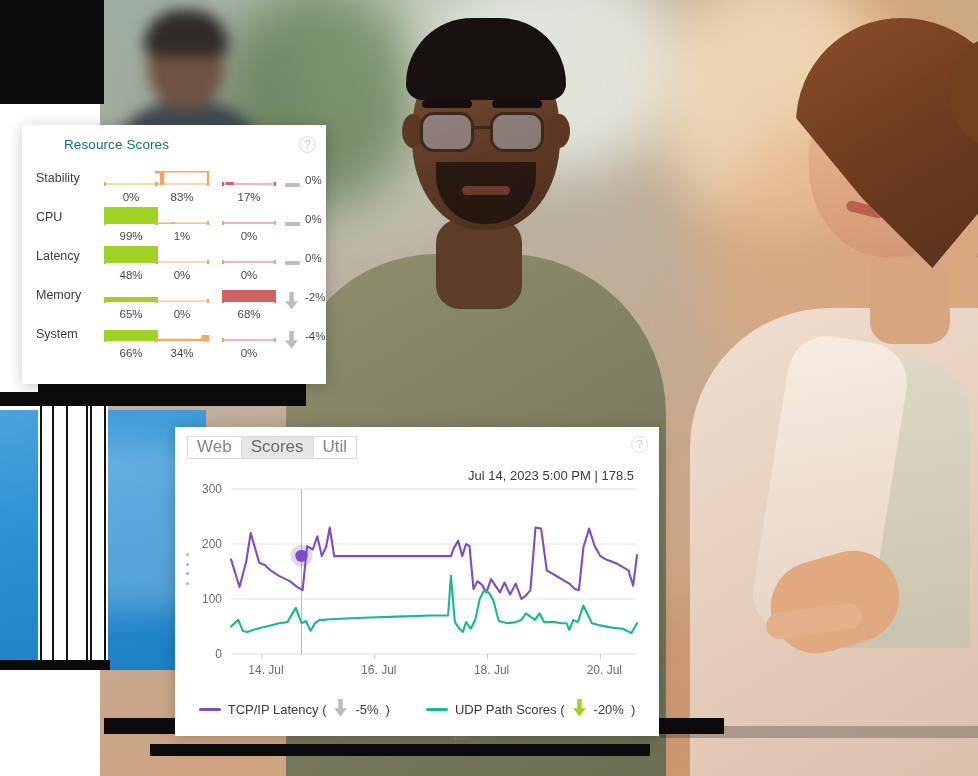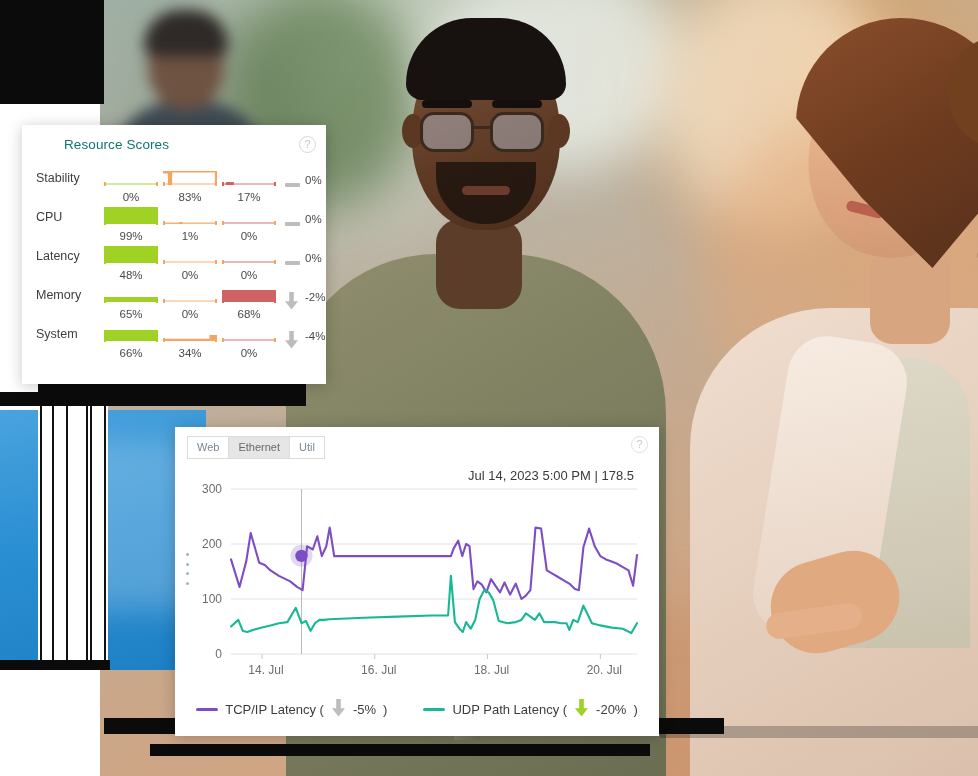--- a/index.html
+++ b/index.html
@@ -125,21 +125,21 @@
 
   .rows { position: absolute; left: 0; top: 40px; width: 100%; }
   .score-row { position: relative; height: 39px; }
   .row-label {
     position: absolute; left: 14px; top: 6px; width: 68px;
     font-size: 12.5px; color: #3d3d3d; text-align: left;
   }
   .bars { position: absolute; left: 82px; top: 0px; width: 176px; height: 39px; }
   .bar-cell { position: absolute; width: 54px; height: 39px; }
   .bar-cell.c0 { left: 0px; }
-  .bar-cell.c1 { left: 59px; text-decoration: underline; }
+  .bar-cell.c1 { left: 51px; text-decoration: underline; }
   .bar-cell.c2 { left: 118px; }
   .bar-track { position: absolute; left: 0; bottom: 19px; width: 54px; height: 2px; }
   .bar-fill  { position: absolute; left: 0; bottom: 19px; }
   .bar-pct {
     position: absolute; left: 0; bottom: 1px; width: 54px;
     font-size: 11.5px; color: #4a4a4a; text-align: center;
   }
   .tick { position: absolute; width: 2px; height: 4px; bottom: 18px; }
 
   .trend {
@@ -150,21 +150,21 @@
   .trend-pct {
     position: absolute; left: 283px; top: 9px; width: 26px;
     font-size: 11.5px; color: #4a4a4a; text-align: left;
   }
 
   
   #chart-panel { left: 175px; top: 427px; width: 484px; height: 309px; }
   .tabs { position: absolute; left: 12px; top: 9px; display: flex; }
   .tab {
     border: 1px solid #dcdcdc; background: #ffffff;
-    font-size: 11px; color: #7a8794; padding: 3px 9px 4px;
+    font-size: 17px; color: #7a8794; padding: 3px 9px 4px;
     margin-right: -1px; cursor: pointer; line-height: 14px;
   }
   .tab.active { background: #e6e6e6; color: #6a6a6a; }
   .chart-help {
     position: absolute; right: 11px; top: 9px;
     width: 17px; height: 17px; border-radius: 50%;
     border: 1.4px solid #e0e0e0; color: #c9c9c9;
     font-size: 11px; line-height: 14px; text-align: center; cursor: pointer;
   }
   .hover-readout {
@@ -419,21 +419,21 @@
               </svg></div>
           </div>
           <div class="trend-pct">-4%</div>
         </div>
       </div>
   </div>
 
   <div class="panel" id="chart-panel">
     <div class="tabs" id="chart-tabs">
         <div class="tab">Web</div>
-        <div class="tab active">Ethernet</div>
+        <div class="tab active">Scores</div>
         <div class="tab">Util</div>
       </div>
     <div class="chart-help">?</div>
     <div class="hover-readout">Jul 14, 2023 5:00 PM | 178.5</div>
     <div class="drag-dots">
       <i></i>
         <i></i>
         <i></i>
         <i></i>
     </div>
@@ -465,21 +465,21 @@
           <span class="legend-swatch" style="background: rgb(124, 77, 196);"></span>
           <span>TCP/IP Latency (</span>
           <span class="legend-arrow"><svg width="15" height="18" viewBox="0 0 15 18">
               <path d="M5.2 0 H9.8 V9.2 H14 L7.5 17.4 L1 9.2 H5.2 Z" fill="#bdbdbd"></path>
             </svg></span>
           <span>-5%</span>
           <span>)</span>
         </div>
         <div class="legend-item">
           <span class="legend-swatch" style="background: rgb(24, 184, 148);"></span>
-          <span>UDP Path Latency (</span>
+          <span>UDP Path Scores (</span>
           <span class="legend-arrow"><svg width="15" height="18" viewBox="0 0 15 18">
               <path d="M5.2 0 H9.8 V9.2 H14 L7.5 17.4 L1 9.2 H5.2 Z" fill="#9fd225"></path>
             </svg></span>
           <span>-20%</span>
           <span>)</span>
         </div>
       </div>
   </div>
 
 </div>

